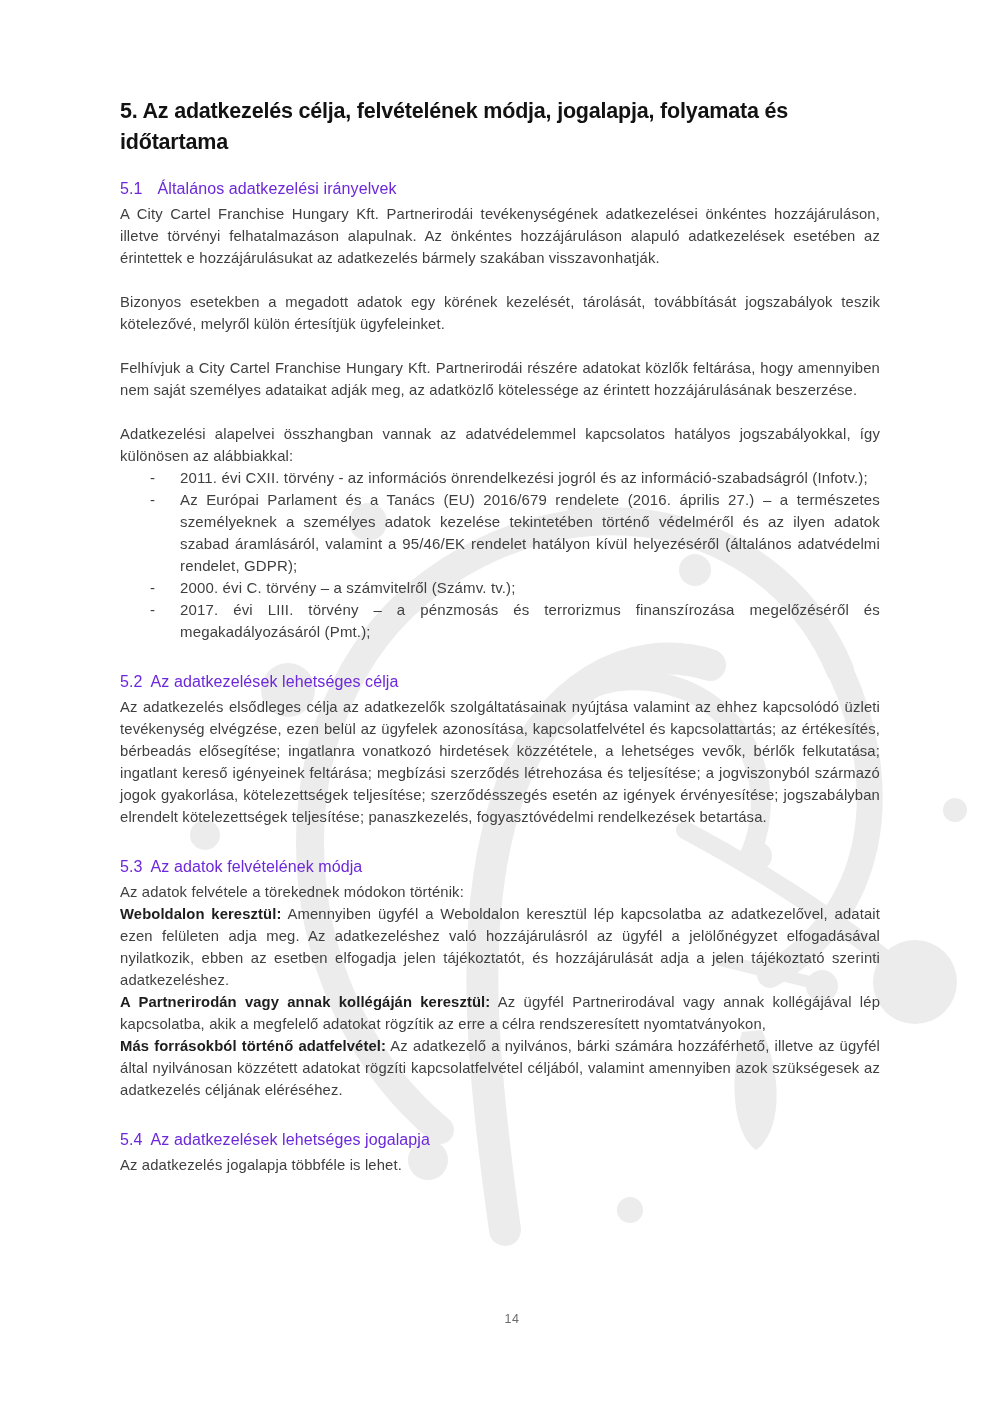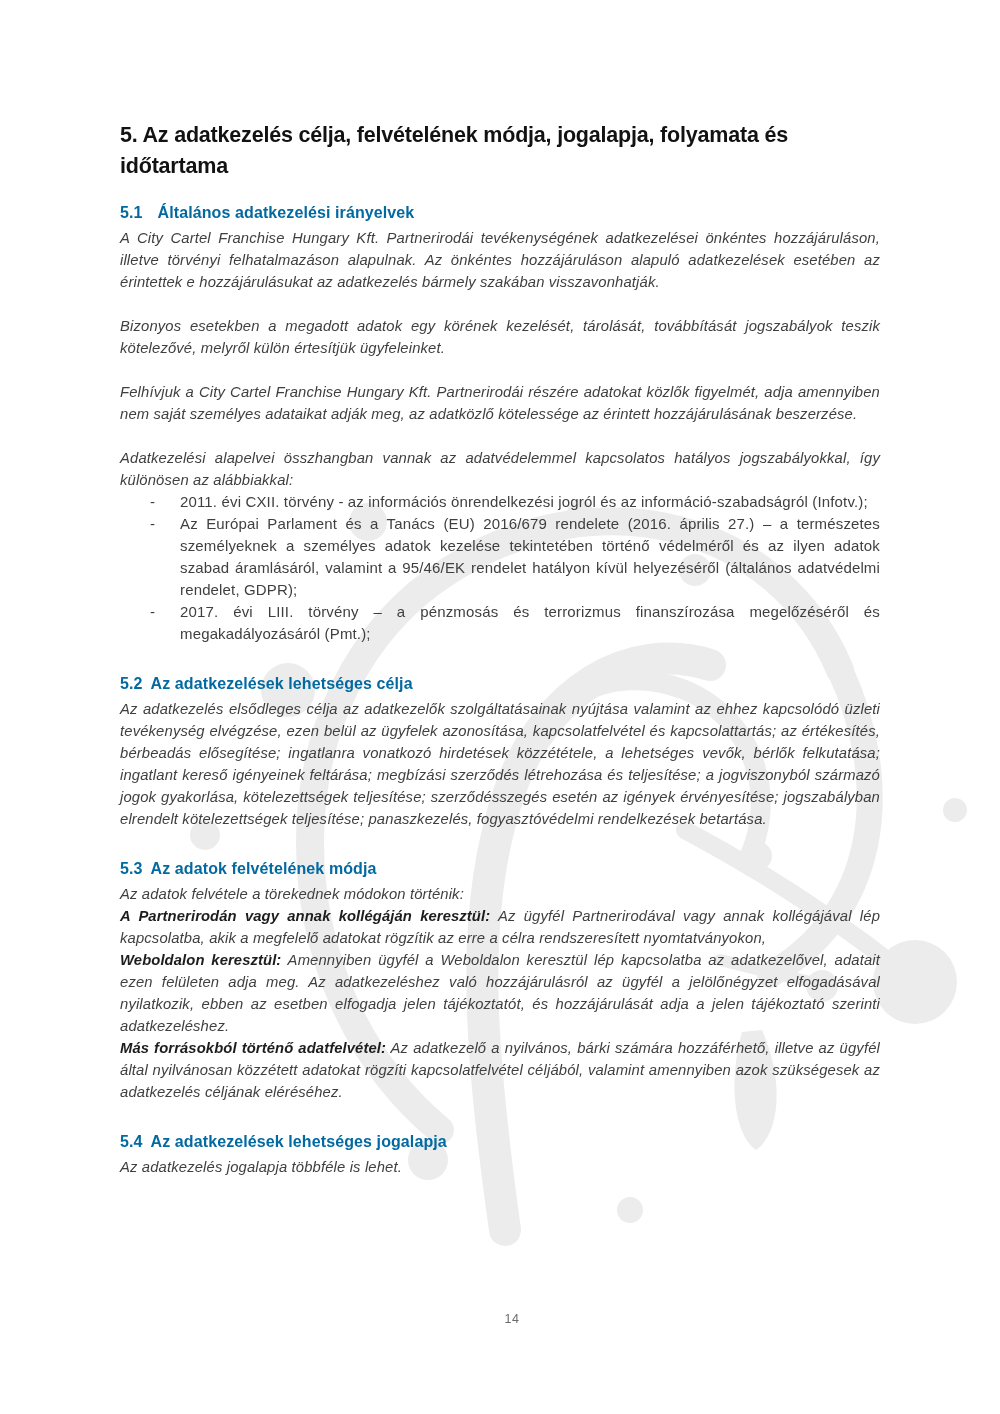--- a/index.html
+++ b/index.html
@@ -11,39 +11,39 @@
   .page{
     position:relative;width:1000px;height:1414px;background:#ffffff;
   }
   
   .watermark{
     position:absolute;left:110px;top:270px;width:860px;height:980px;
     color:#ececec;z-index:0;pointer-events:none;
   }
   
   .content{
-    position:absolute;left:120px;top:120px;width:760px;z-index:1;
+    position:absolute;left:120px;top:96px;width:760px;z-index:1;
   }
   h1{
     margin:0;padding:0;
     font-size:21.5px;line-height:31px;font-weight:800;
     letter-spacing:-0.2px;color:#121212;
   }
   h2{
     margin:28px 0 3px 0;padding:0;
-    font-size:16px;line-height:22px;font-weight:700;color:#0369a1;
+    font-size:16px;line-height:22px;font-weight:400;color:#6d28d9;
     letter-spacing:0.1px;
   }
   h2 .num{margin-right:8px;}
   h2.wide-gap .num{margin-right:15px;}
   h2.first{margin-top:20px;}
   p{
     margin:0;padding:0;
     font-size:14.8px;line-height:22px;font-weight:300;
-    text-align:justify;letter-spacing:0.15px;font-style:italic;
+    text-align:justify;letter-spacing:0.15px;
   }
   p.spaced{margin-bottom:22px;}
   b.lead{font-weight:700;color:#1d1d1d;letter-spacing:0.1px;}
   ul.laws{
     margin:0;padding:0 0 0 60px;list-style:none;
   }
   ul.laws li{
     position:relative;
     font-size:15px;line-height:22px;font-weight:300;
     text-align:justify;letter-spacing:0.15px;
@@ -95,39 +95,40 @@
 
   <div class="content">
 
     <h1>5. Az adatkezelés célja, felvételének módja, jogalapja, folyamata és időtartama</h1>
 
     <h2 class="first wide-gap">
       <span class="num">5.1</span><span>Általános adatkezelési irányelvek</span>
     </h2>
     <p class="spaced">A City Cartel Franchise Hungary Kft. Partnerirodái tevékenységének adatkezelései önkéntes hozzájáruláson, illetve törvényi felhatalmazáson alapulnak. Az önkéntes hozzájáruláson alapuló adatkezelések esetében az érintettek e hozzájárulásukat az adatkezelés bármely szakában visszavonhatják.</p>
     <p class="spaced">Bizonyos esetekben a megadott adatok egy körének kezelését, tárolását, továbbítását jogszabályok teszik kötelezővé, melyről külön értesítjük ügyfeleinket.</p>
-    <p class="spaced">Felhívjuk a City Cartel Franchise Hungary Kft. Partnerirodái részére adatokat közlők figyelmét, adja amennyiben nem saját személyes adataikat adják meg, az adatközlő kötelessége az érintett hozzájárulásának beszerzése.</p>
+    <p class="spaced">Felhívjuk a City Cartel Franchise Hungary Kft. Partnerirodái részére adatokat közlők feltárása, hogy amennyiben nem saját személyes adataikat adják meg, az adatközlő kötelessége az érintett hozzájárulásának beszerzése.</p>
     <p>Adatkezelési alapelvei összhangban vannak az adatvédelemmel kapcsolatos hatályos jogszabályokkal, így különösen az alábbiakkal:</p>
     <ul class="laws">
       <li>2011. évi CXII. törvény - az információs önrendelkezési jogról és az információ-szabadságról (Infotv.);</li>
       <li>Az Európai Parlament és a Tanács (EU) 2016/679 rendelete (2016. április 27.) – a természetes személyeknek a személyes adatok kezelése tekintetében történő védelméről és az ilyen adatok szabad áramlásáról, valamint a 95/46/EK rendelet hatályon kívül helyezéséről (általános adatvédelmi rendelet, GDPR);</li>
+      <li>2000. évi C. törvény – a számvitelről (Számv. tv.);</li>
       <li>2017. évi LIII. törvény – a pénzmosás és terrorizmus finanszírozása megelőzéséről és megakadályozásáról (Pmt.);</li>
     </ul>
 
     <h2>
       <span class="num">5.2</span><span>Az adatkezelések lehetséges célja</span>
     </h2>
     <p>Az adatkezelés elsődleges célja az adatkezelők szolgáltatásainak nyújtása valamint az ehhez kapcsolódó üzleti tevékenység elvégzése, ezen belül az ügyfelek azonosítása, kapcsolatfelvétel és kapcsolattartás; az értékesítés, bérbeadás elősegítése; ingatlanra vonatkozó hirdetések közzététele, a lehetséges vevők, bérlők felkutatása; ingatlant kereső igényeinek feltárása; megbízási szerződés létrehozása és teljesítése; a jogviszonyból származó jogok gyakorlása, kötelezettségek teljesítése; szerződésszegés esetén az igények érvényesítése; jogszabályban elrendelt kötelezettségek teljesítése; panaszkezelés, fogyasztóvédelmi rendelkezések betartása.</p>
 
     <h2>
       <span class="num">5.3</span><span>Az adatok felvételének módja</span>
     </h2>
     <p>Az adatok felvétele a törekednek módokon történik:</p>
+    <p><b class="lead">Weboldalon keresztül:</b><span> Amennyiben ügyfél a Weboldalon keresztül lép kapcsolatba az adatkezelővel, adatait ezen felületen adja meg. Az adatkezeléshez való hozzájárulásról az ügyfél a jelölőnégyzet elfogadásával nyilatkozik, ebben az esetben elfogadja jelen tájékoztatót, és hozzájárulását adja a jelen tájékoztató szerinti adatkezeléshez.</span></p>
     <p><b class="lead">A Partnerirodán vagy annak kollégáján keresztül:</b><span> Az ügyfél Partnerirodával vagy annak kollégájával lép kapcsolatba, akik a megfelelő adatokat rögzítik az erre a célra rendszeresített nyomtatványokon,</span></p>
-    <p><b class="lead">Weboldalon keresztül:</b><span> Amennyiben ügyfél a Weboldalon keresztül lép kapcsolatba az adatkezelővel, adatait ezen felületen adja meg. Az adatkezeléshez való hozzájárulásról az ügyfél a jelölőnégyzet elfogadásával nyilatkozik, ebben az esetben elfogadja jelen tájékoztatót, és hozzájárulását adja a jelen tájékoztató szerinti adatkezeléshez.</span></p>
     <p><b class="lead">Más forrásokból történő adatfelvétel:</b><span> Az adatkezelő a nyilvános, bárki számára hozzáférhető, illetve az ügyfél által nyilvánosan közzétett adatokat rögzíti kapcsolatfelvétel céljából, valamint amennyiben azok szükségesek az adatkezelés céljának eléréséhez.</span></p>
 
     <h2>
       <span class="num">5.4</span><span>Az adatkezelések lehetséges jogalapja</span>
     </h2>
     <p>Az adatkezelés jogalapja többféle is lehet.</p>
 
   </div>
 
   <div class="footer">14</div>

